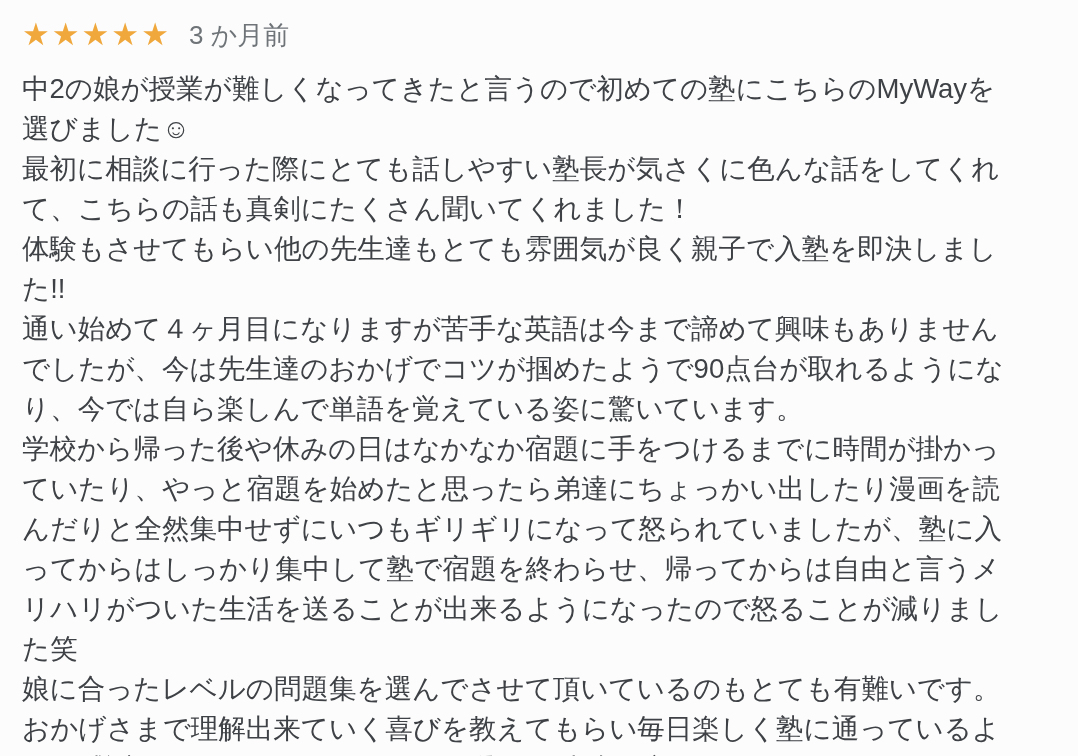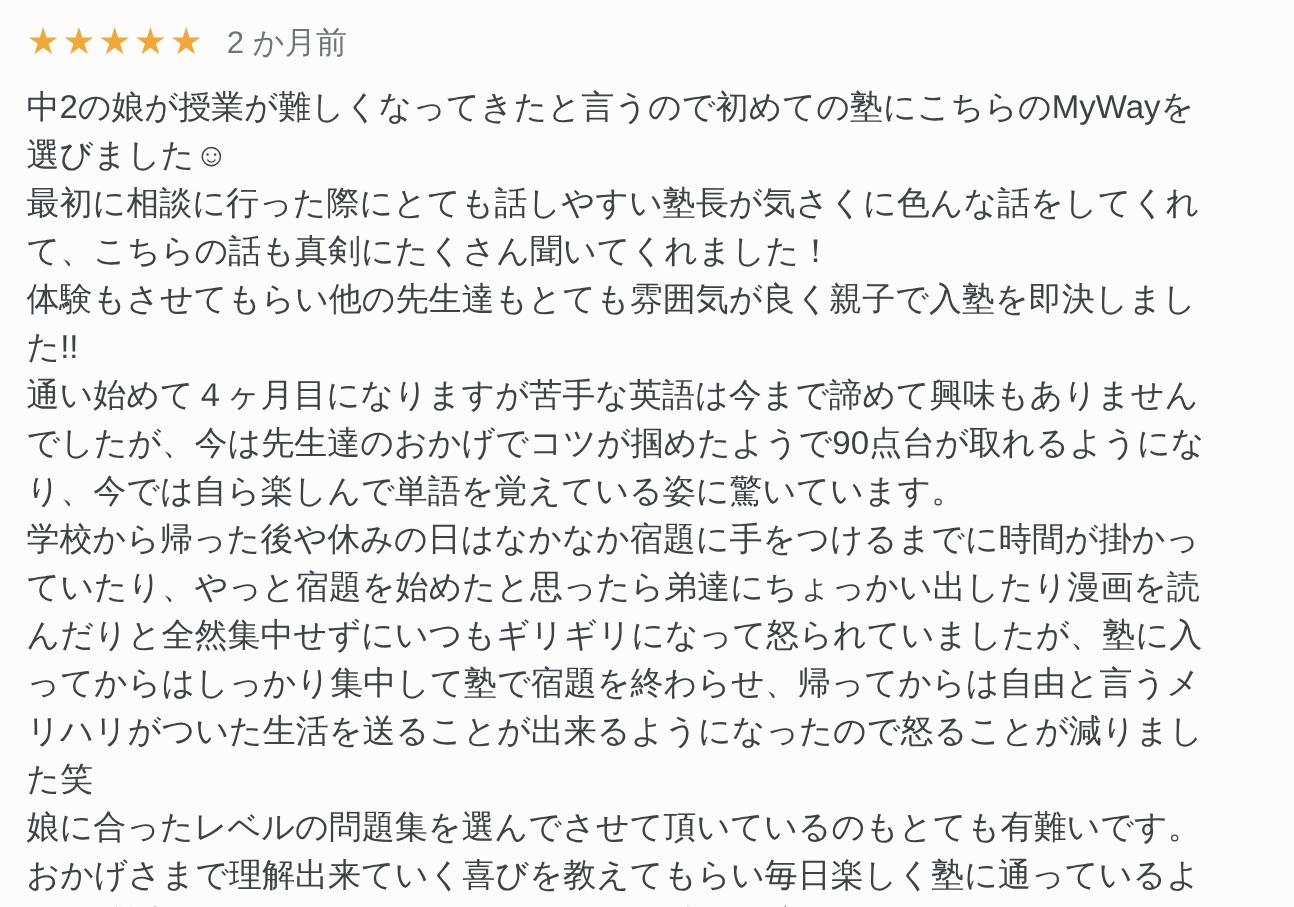--- a/index.html
+++ b/index.html
@@ -47,21 +47,21 @@
     overflow-wrap: break-word;
     text-align: left;
   }
 </style>
 </head>
 <body style="background: rgb(252, 252, 252);">
 
 <div class="review-card">
   <div class="review-header">
     <span class="star-rating" style="color: rgb(240, 168, 61);">★★★★★</span>
-    <span class="review-date" style="color: rgb(111, 116, 121);">2 か月前</span>
+    <span class="review-date" style="color: rgb(111, 116, 121);">3 か月前</span>
   </div>
   <div class="review-body" style="color: rgb(62, 65, 69);">中2の娘が授業が難しくなってきたと言うので初めての塾にこちらのMyWayを選びました☺
 最初に相談に行った際にとても話しやすい塾長が気さくに色んな話をしてくれて、こちらの話も真剣にたくさん聞いてくれました！
 体験もさせてもらい他の先生達もとても雰囲気が良く親子で入塾を即決しました!!
 通い始めて４ヶ月目になりますが苦手な英語は今まで諦めて興味もありませんでしたが、今は先生達のおかげでコツが掴めたようで90点台が取れるようになり、今では自ら楽しんで単語を覚えている姿に驚いています。
 学校から帰った後や休みの日はなかなか宿題に手をつけるまでに時間が掛かっていたり、やっと宿題を始めたと思ったら弟達にちょっかい出したり漫画を読んだりと全然集中せずにいつもギリギリになって怒られていましたが、塾に入ってからはしっかり集中して塾で宿題を終わらせ、帰ってからは自由と言うメリハリがついた生活を送ることが出来るようになったので怒ることが減りました笑
 娘に合ったレベルの問題集を選んでさせて頂いているのもとても有難いです。
 おかげさまで理解出来ていく喜びを教えてもらい毎日楽しく塾に通っているようで感謝しかありません。MyWayを選んで本当に良かったと思います。これからもよろしくお願いします!!</div>
 </div>
 

